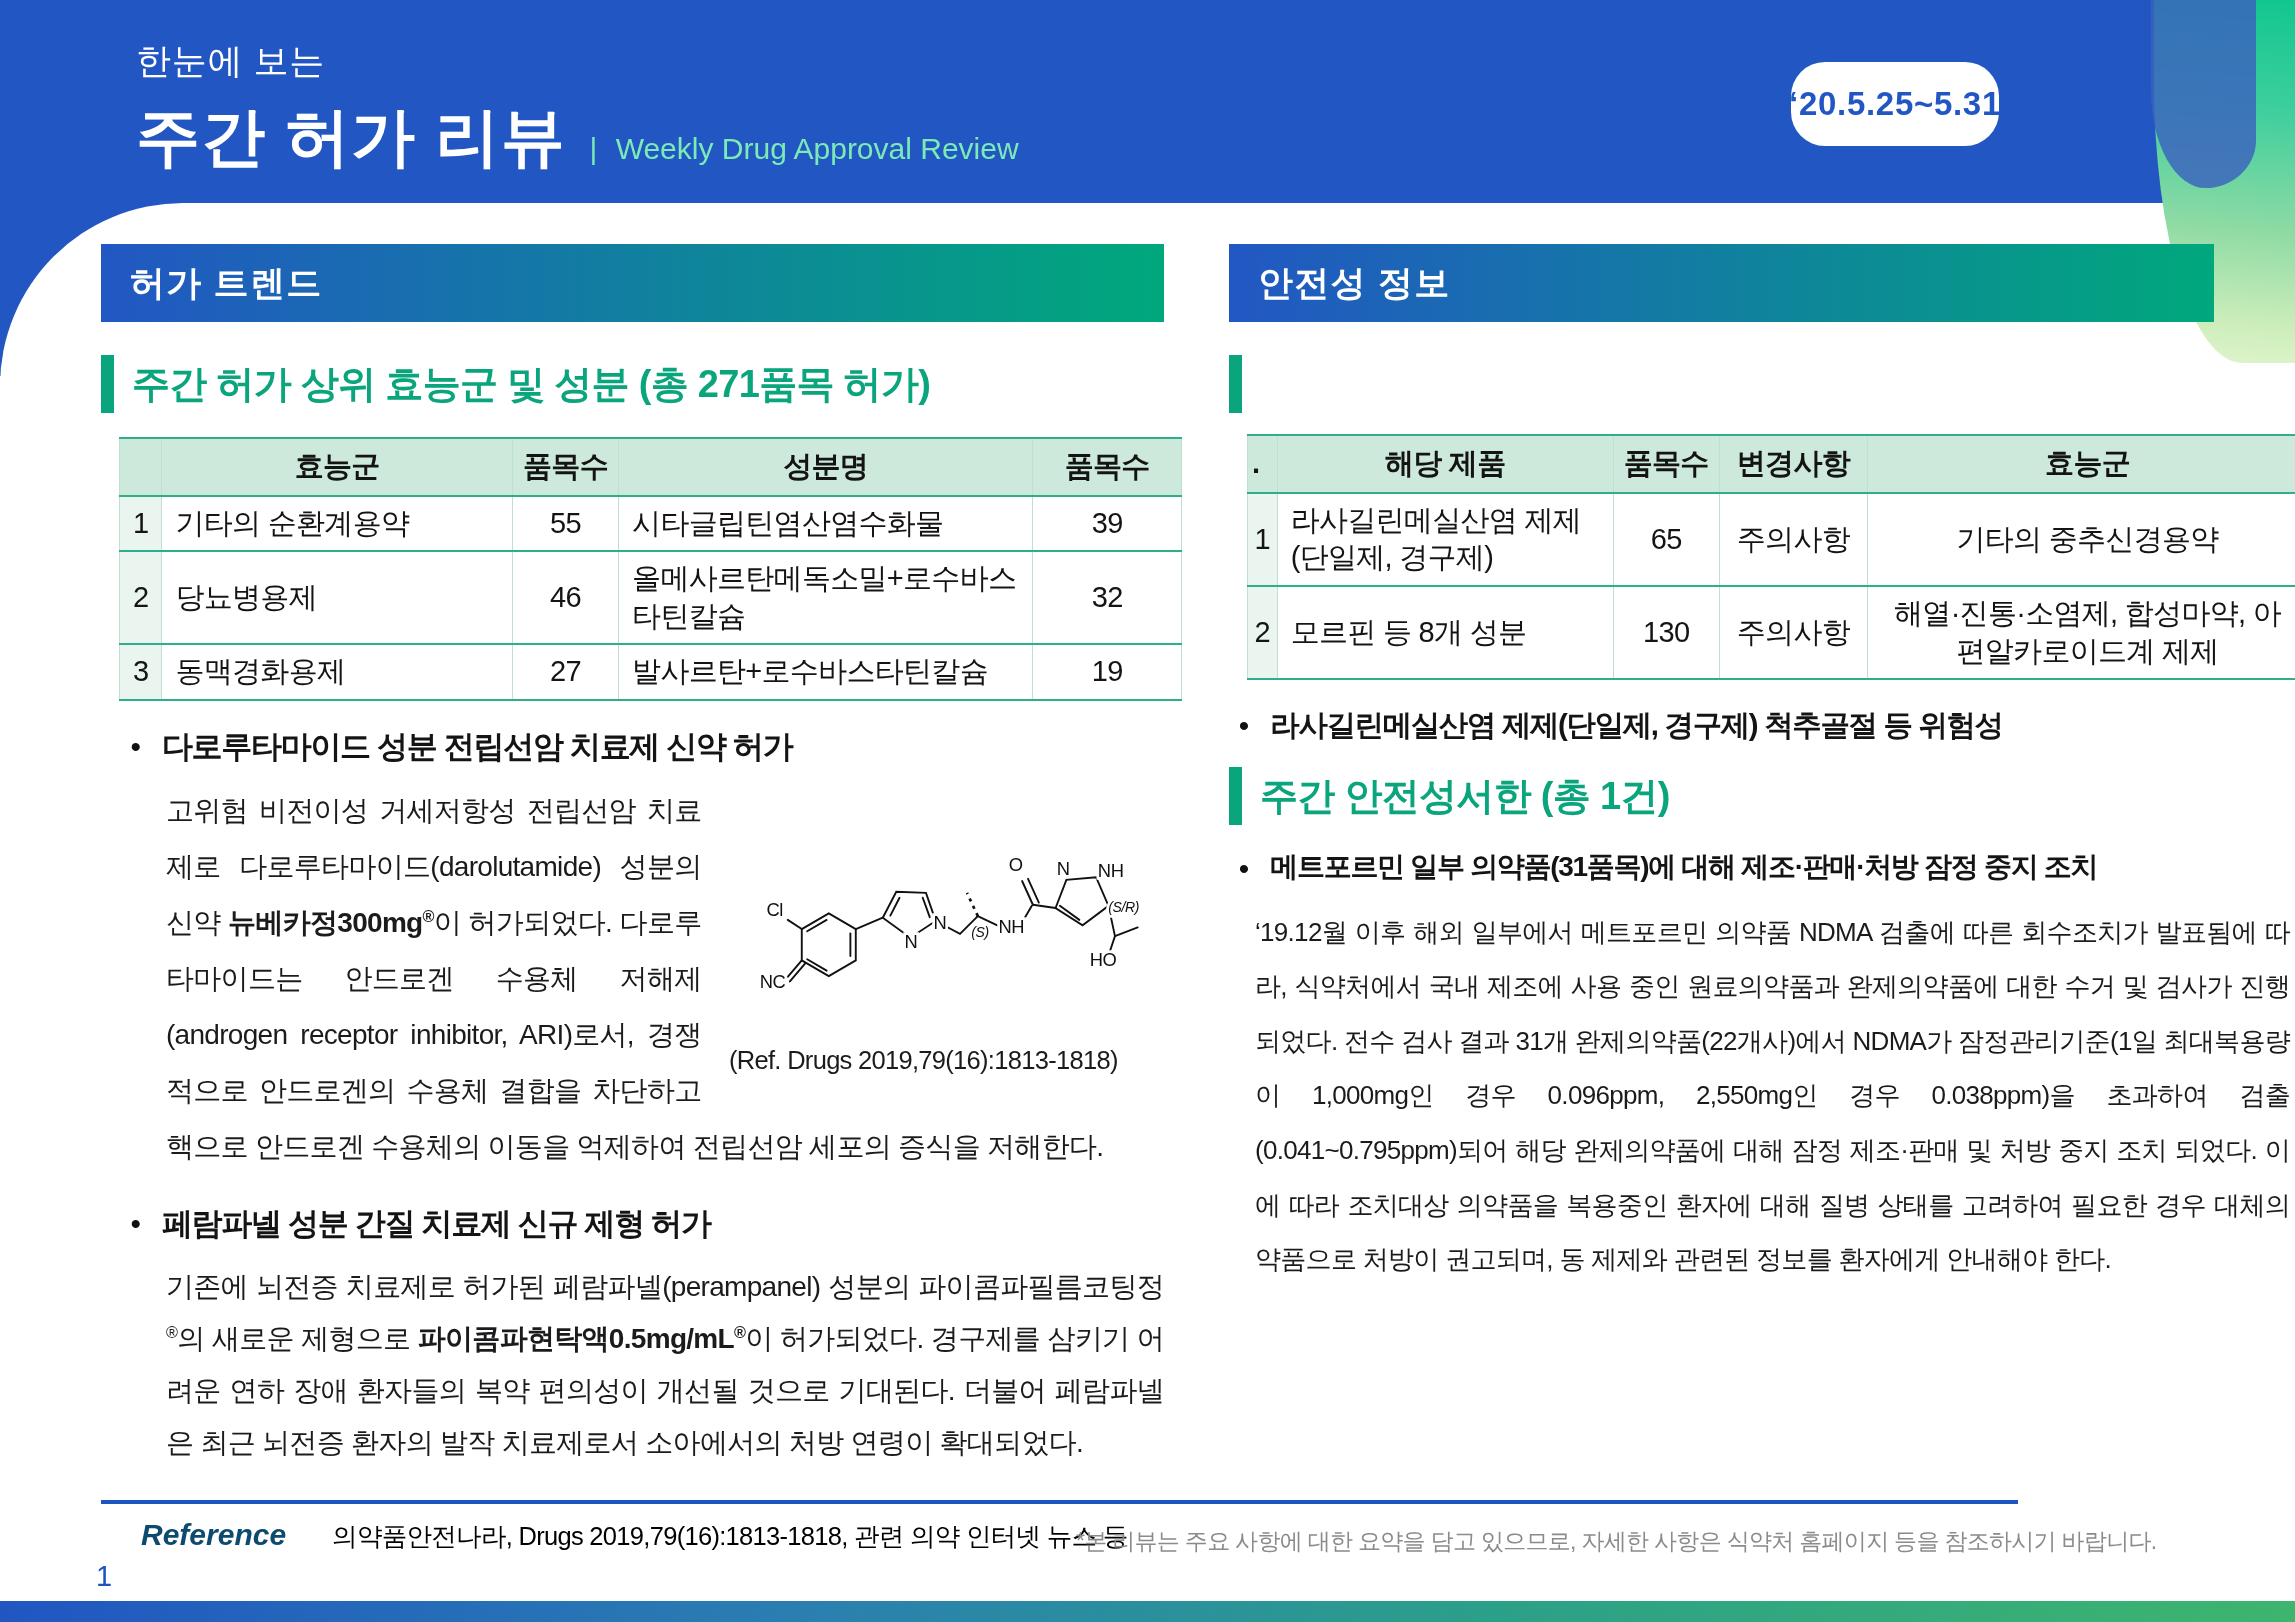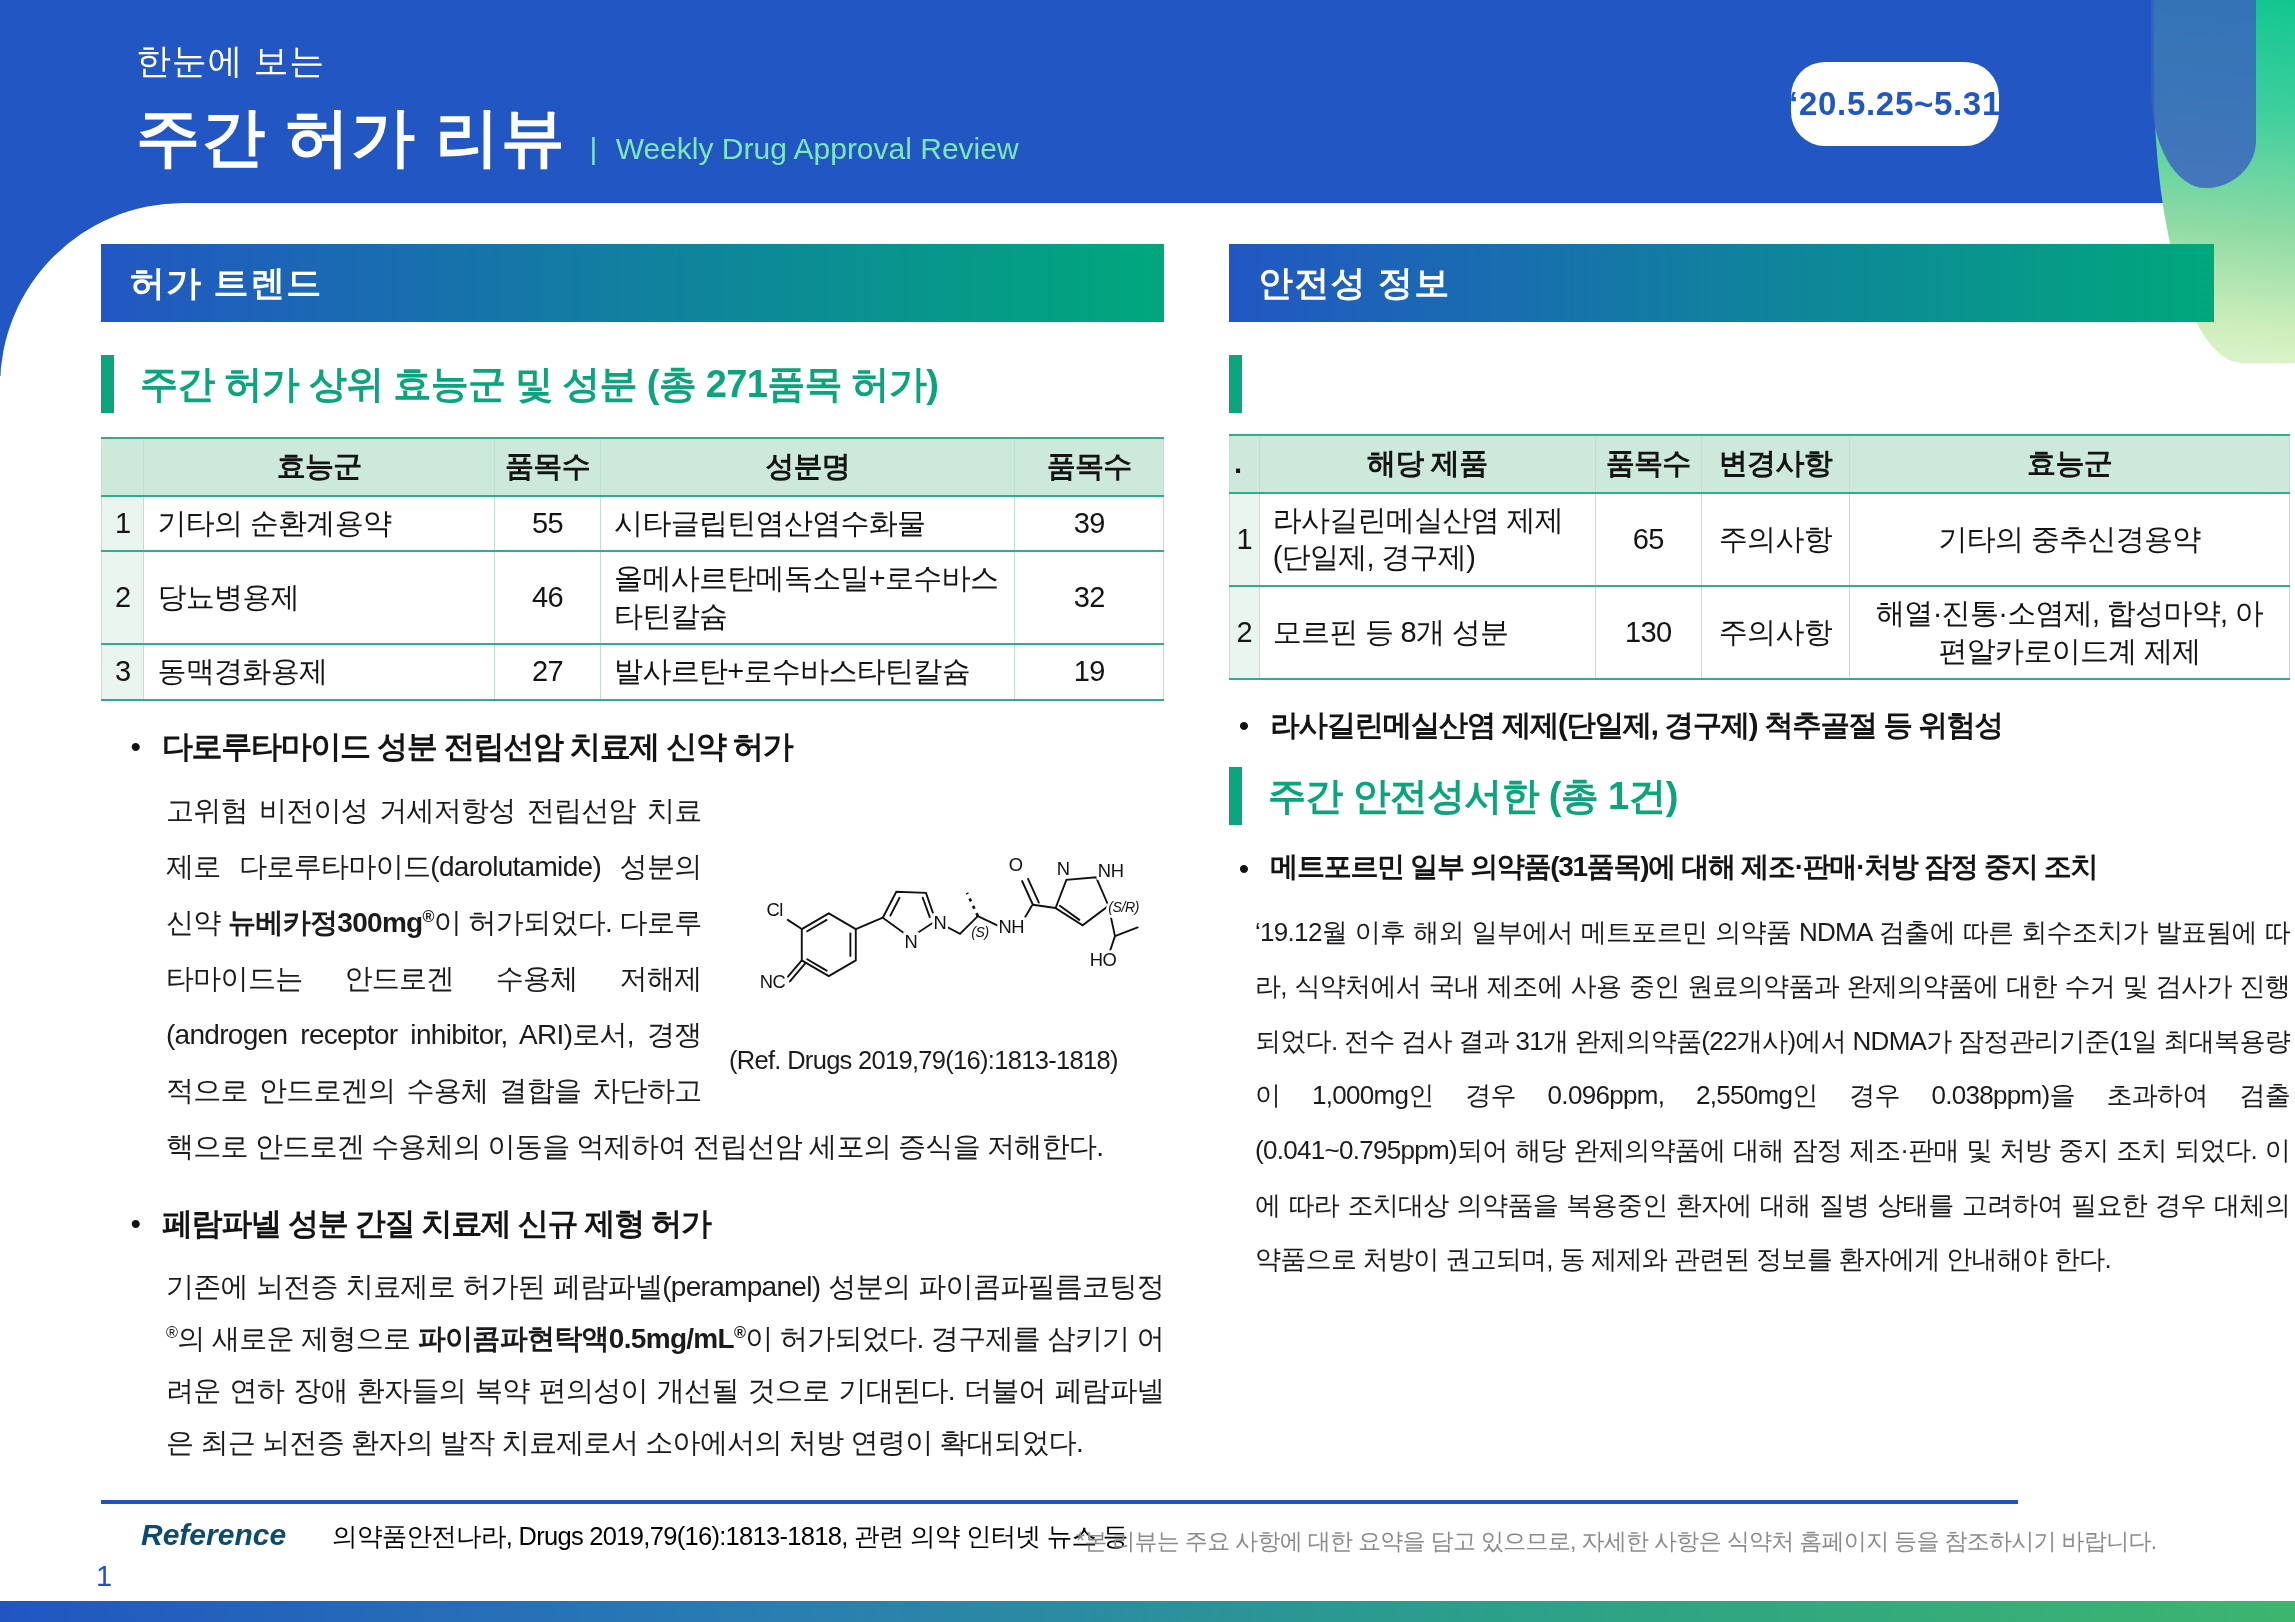--- a/index.html
+++ b/index.html
@@ -28,27 +28,27 @@
 
   
   .col{position:absolute;top:244px;}
   .col-left{left:101px;width:1063px;}
   .col-right{left:1229px;width:1061px;}
   .section-bar{height:78px;background:linear-gradient(90deg,#2257c3,#00a87c);color:#fff;
                font-size:35px;font-weight:700;display:flex;align-items:center;
                padding-left:29px;box-sizing:border-box;letter-spacing:1.3px;}
   .col-right .section-bar{width:985px;}
 
-  .green-title{display:flex;align-items:center;gap:26px;margin-top:33px;}
+  .green-title{display:flex;align-items:center;gap:18px;margin-top:33px;}
   .green-title .gbar{width:13px;height:58px;background:#0aa57c;flex:0 0 auto;}
   .green-title .txt{font-size:38px;font-weight:700;color:#0aa57c;letter-spacing:-0.7px;white-space:nowrap;}
 
   
   table.dtable{width:100%;border-collapse:collapse;table-layout:fixed;margin-top:24px;
-               border-top:2.6px solid #2fae8b;border-bottom:2.6px solid #2fae8b;}
+               border-top:2.6px solid #2fae8b;border-bottom:2.6px solid #2fae8b;margin-left:18px;}
   table.dtable th{background:#cde9db;font-size:29px;font-weight:700;padding:7.9px 3.9px;
                   border-bottom:2.6px solid #2fae8b;border-left:1.3px solid #bfe0d0;border-right:1.3px solid #bfe0d0;
                   color:#141414;letter-spacing:-0.7px;}
   table.dtable td{font-size:29px;padding:7.9px 13px;line-height:1.3;border-top:2px solid #2fae8b;
                   border-left:1.3px solid #bfe0d0;border-right:1.3px solid #bfe0d0;color:#141414;letter-spacing:-0.7px;}
   table.dtable td.no{background:#e9f5ee;text-align:center;padding:7.9px 2.6px;}
   table.dtable td.num,table.dtable td.ctr{text-align:center;}
   .corner-dot{font-size:13px;color:#666;text-align:left;font-weight:400;}
 
   

